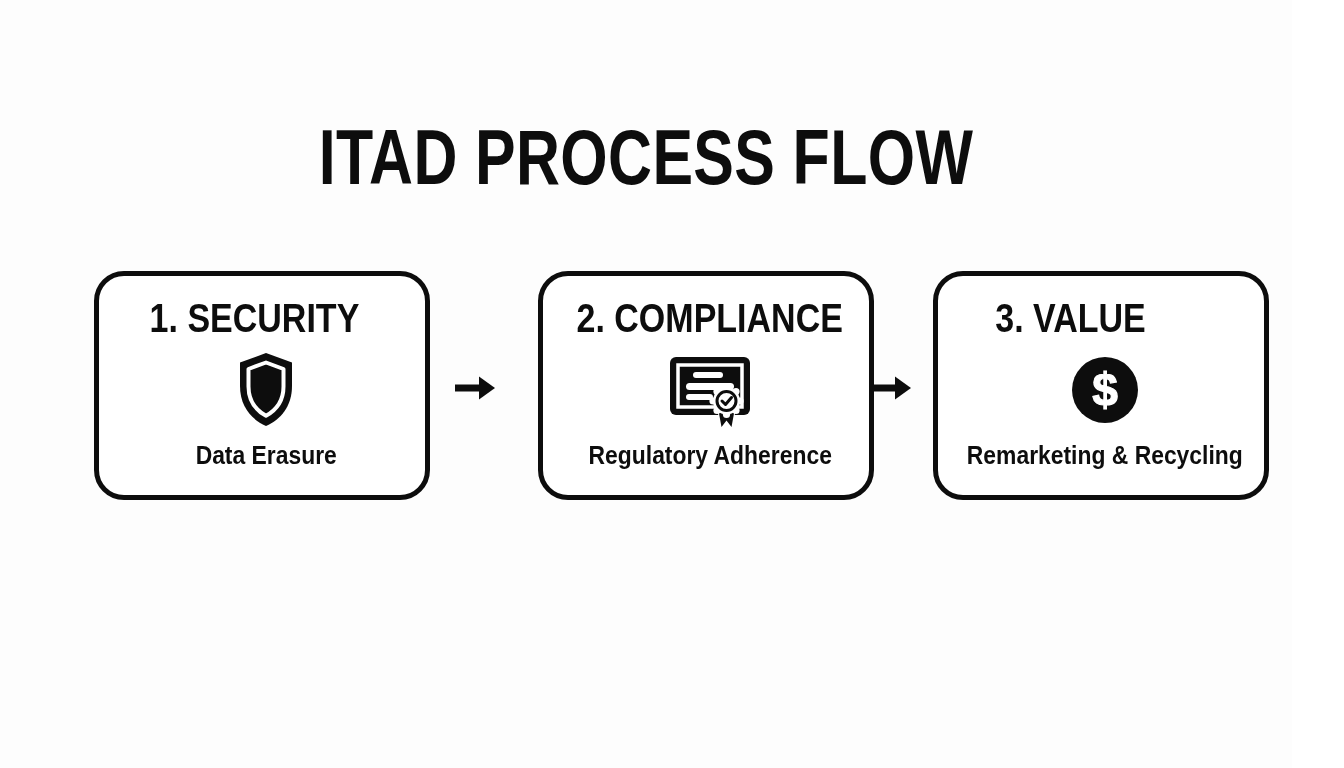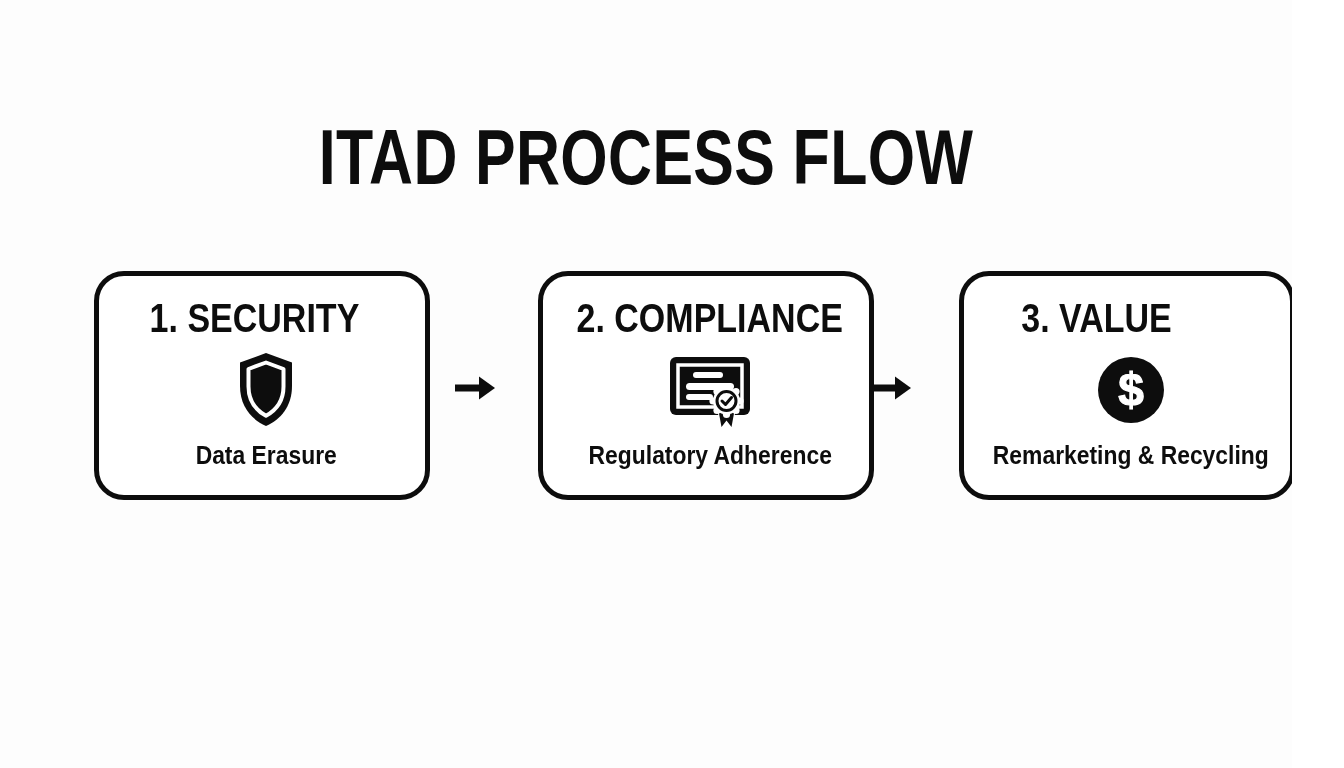--- a/index.html
+++ b/index.html
@@ -41,21 +41,21 @@
     border: 5px solid #0d0d0d;
     border-radius: 30px;
     display: flex;
     flex-direction: column;
     align-items: center;
     justify-content: space-between;
     padding: 20px 8px 24px 16px;
   }
   .card-1 { left: 94px; }
   .card-2 { left: 514px; margin-left: 24px; }
-  .card-3 { left: 933px; margin-left: 26px; }
+  .card-3 { left: 933px; }
   .card-heading {
     margin: 0;
     font-size: 40px;
     font-weight: bold;
     white-space: nowrap;
     transform: scaleX(0.85);
     transform-origin: 50% 50%;
     line-height: 1.1;
   }
   .card-1 .card-heading { transform: scaleX(0.85) translateX(-14px); }

